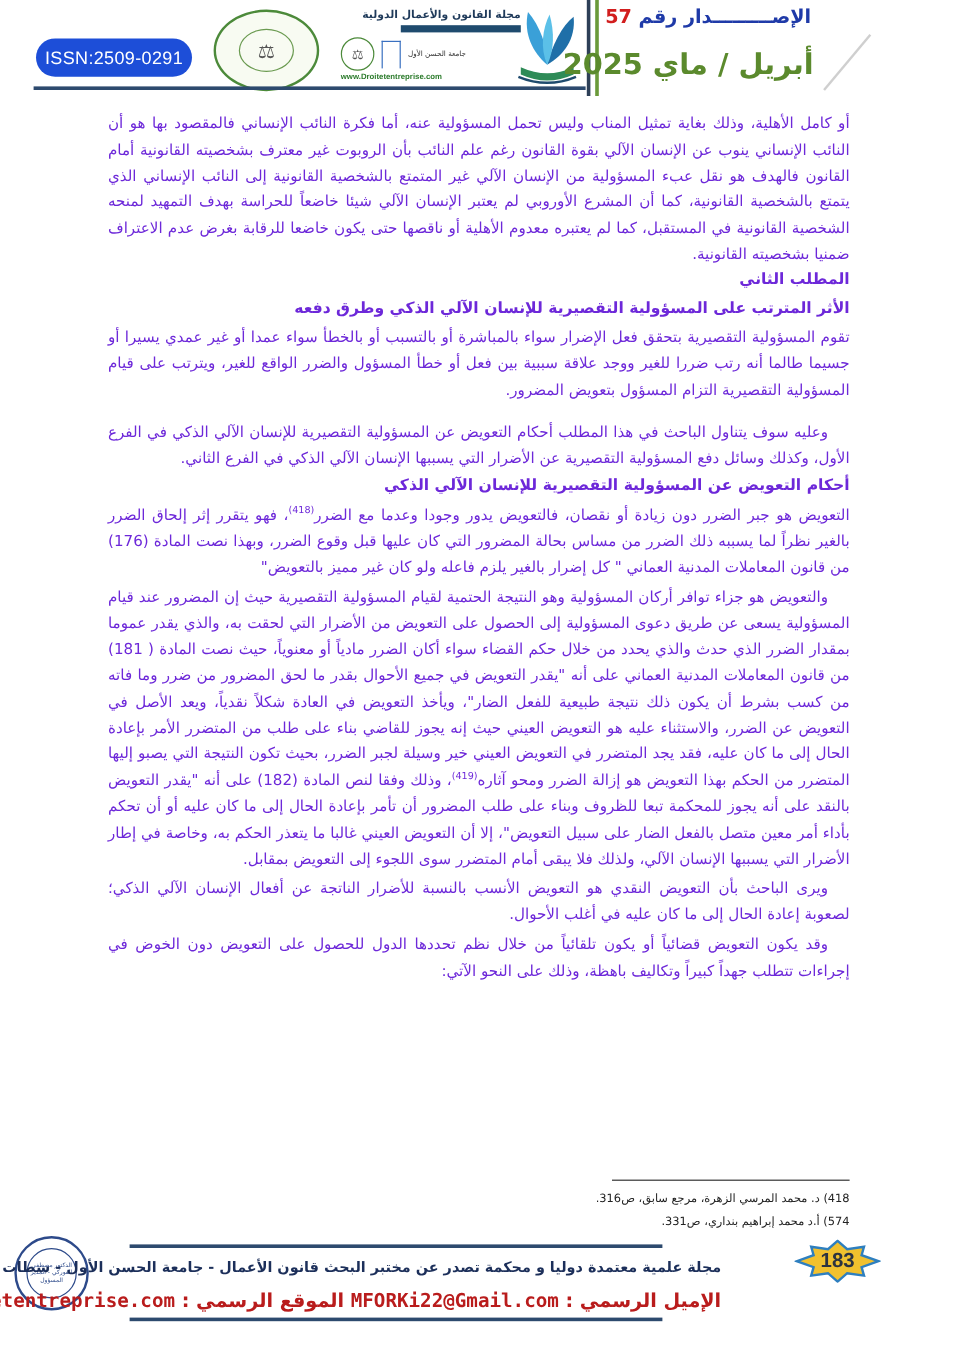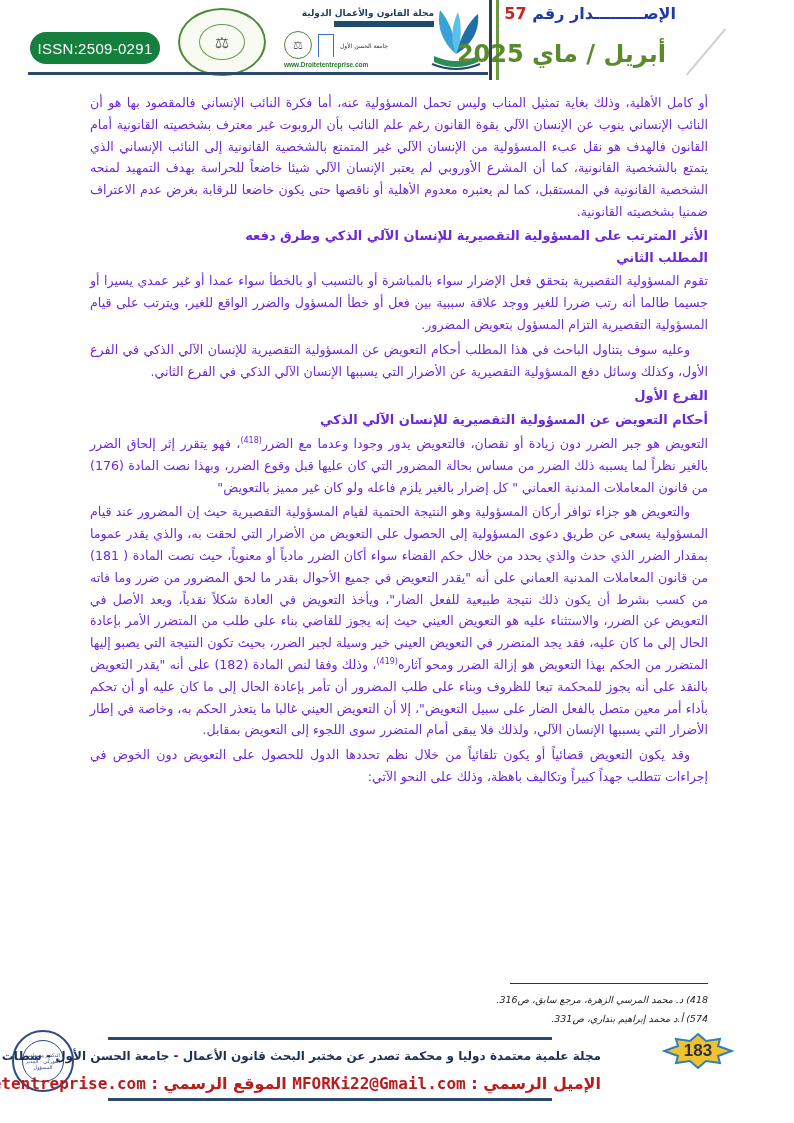--- a/index.html
+++ b/index.html
@@ -2,21 +2,21 @@
 <html><head>
 <meta charset="utf-8">
 <style>
   html, body { margin:0; padding:0; background:#fff; }
   body { width:794px; height:1123px; position:relative; overflow:hidden;
          font-family:"DejaVu Sans", sans-serif; color:#111; }
 
   
   .header { position:absolute; left:0; top:0; width:794px; height:82px; }
   .issn { position:absolute; left:30px; top:32px; width:130px; height:32px;
-          background:#15803d; border-radius:16px; color:#fff; font-size:15px;
+          background:#1d4ed8; border-radius:16px; color:#fff; font-size:15px;
           font-family:"Liberation Sans", sans-serif; display:flex; align-items:center;
           justify-content:center; letter-spacing:0.3px; }
   .seal { position:absolute; left:178px; top:8px; width:84px; height:64px; border-radius:50%;
           border:2px solid #4c8a3a; background:#f8fbf2; display:flex; align-items:center; justify-content:center; }
   .seal .inner { width:44px; height:34px; border-radius:50%; border:1px solid #6a9a50;
           display:flex; align-items:center; justify-content:center; font-size:16px; color:#555; }
   .journal-logo { position:absolute; left:284px; top:8px; width:150px; height:60px; }
   .journal-logo .jtitle { font-size:9px; color:#1f3a5a; direction:rtl; font-weight:bold;
           font-family:"DejaVu Sans", sans-serif; white-space:nowrap; }
   .journal-logo .jband { height:6px; background:#1f4b6e; margin-top:3px; width:100px; margin-left:50px; }
@@ -25,38 +25,38 @@
           align-items:center; justify-content:center; font-size:11px; color:#555; }
   .tower { width:14px; height:22px; border:1.5px solid #3a70c0; border-bottom:none; }
   .univ { font-size:6px; color:#333; direction:rtl; }
   .jurl { font-size:6.5px; color:#2a7a2a; font-weight:bold; margin-top:2px; font-family:"Liberation Sans", sans-serif; }
   .book { position:absolute; left:430px; top:4px; width:52px; height:68px; }
   .vbar1 { position:absolute; left:489px; top:0; width:3px; height:80px; background:#2d3f57; }
   .vbar2 { position:absolute; left:496px; top:0; width:3px; height:80px; background:#6a9a3a; }
   .issue-line { position:absolute; right:118px; top:4px; direction:rtl; font-size:16px; font-weight:bold;
           color:#1f3aa8; white-space:nowrap; font-family:"DejaVu Sans", sans-serif; }
   .issue-line .num { color:#d21e1e; }
-  .date-line { position:absolute; right:128px; top:40px; direction:rtl; font-size:24px; font-weight:bold;
+  .date-line { position:absolute; right:116px; top:40px; direction:rtl; font-size:24px; font-weight:bold;
           color:#5b8a2d; white-space:nowrap; font-family:"DejaVu Sans", sans-serif; }
   .slash-deco { position:absolute; left:705px; top:22px; width:2px; height:60px; background:#cfcfcf;
           transform:rotate(40deg); }
   .header-rule { position:absolute; left:28px; top:72px; width:460px; height:3px; background:#2d4a6e; }
 
   
   .content { position:absolute; left:90px; top:92px; width:618px; direction:rtl; text-align:justify;
           font-family:"DejaVu Sans", sans-serif; font-size:12.6px; line-height:21.8px; color:#6d28d9; }
   .content p { margin:0; }
   .indent { text-indent:18px; }
   .h { font-weight:bold; font-size:13px; }
   sup { font-size:8px; line-height:0; }
 
   
   .fn-rule { position:absolute; left:510px; top:983px; width:198px; height:1px; background:#333; }
   .footnotes { position:absolute; left:300px; top:990px; width:408px; direction:rtl; 
-          font-size:9.5px; line-height:19px; color:#222;font-style:italic; }
+          font-size:9.5px; line-height:19px; color:#222; }
 
   
   .frule-top { position:absolute; left:108px; top:1037px; width:444px; height:3px; background:#2d4a6e; }
   .frule-bot { position:absolute; left:108px; top:1098px; width:444px; height:3px; background:#2d4a6e; }
   .footer-line1 { position:absolute; right:193px; top:1049px; direction:rtl; font-size:12px; font-weight:bold;
           color:#1c2f5a; white-space:nowrap; }
   .footer-line2 { position:absolute; right:193px; top:1074px; direction:rtl; font-size:16px; font-weight:bold;
           color:#b91c1c; white-space:nowrap; }
   .footer-line2 .latin { font-family:"DejaVu Sans Mono", monospace; direction:ltr; unicode-bidi:embed; }
   .page-badge { position:absolute; left:662px; top:1033px; width:72px; height:36px;text-align:center; }
@@ -103,32 +103,32 @@
     <span>الإصـــــــــدار رقم</span>
     <span class="num">57</span>
   </div>
   <div class="date-line">أبريل / ماي 2025</div>
   <div class="slash-deco"></div>
   <div class="header-rule"></div>
 </div>
 
 <div class="content">
   <p>أو كامل الأهلية، وذلك بغاية تمثيل المناب وليس تحمل المسؤولية عنه، أما فكرة النائب الإنساني فالمقصود بها هو أن النائب الإنساني ينوب عن الإنسان الآلي بقوة القانون رغم علم النائب بأن الروبوت غير معترف بشخصيته القانونية أمام القانون فالهدف هو نقل عبء المسؤولية من الإنسان الآلي غير المتمتع بالشخصية القانونية إلى النائب الإنساني الذي يتمتع بالشخصية القانونية، كما أن المشرع الأوروبي لم يعتبر الإنسان الآلي شيئا خاضعاً للحراسة بهدف التمهيد لمنحه الشخصية القانونية في المستقبل، كما لم يعتبره معدوم الأهلية أو ناقصها حتى يكون خاضعا للرقابة بغرض عدم الاعتراف ضمنيا بشخصيته القانونية.</p>
+  <p class="h">المطلب الثاني</p>
   <p class="h" style="margin-top:2px;">الأثر المترتب على المسؤولية التقصيرية للإنسان الآلي الذكي وطرق دفعه</p>
-  <p class="h">المطلب الثاني</p>
   <p style="margin-top:2px;">تقوم المسؤولية التقصيرية بتحقق فعل الإضرار سواء بالمباشرة أو بالتسبب أو بالخطأ سواء عمدا أو غير عمدي يسيرا أو جسيما طالما أنه رتب ضررا للغير ووجد علاقة سببية بين فعل أو خطأ المسؤول والضرر الواقع للغير، ويترتب على قيام المسؤولية التقصيرية التزام المسؤول بتعويض المضرور.</p>
-  <p class="indent" style="margin-top:3px;">وعليه سوف يتناول الباحث في هذا المطلب أحكام التعويض عن المسؤولية التقصيرية للإنسان الآلي الذكي في الفرع الأول، وكذلك وسائل دفع المسؤولية التقصيرية عن الأضرار التي يسببها الإنسان الآلي الذكي في الفرع الثاني.</p>
-  <p class="h" style="margin-top:3px;">الفرع الأول</p>
+  <p class="indent" style="margin-top:13px;">وعليه سوف يتناول الباحث في هذا المطلب أحكام التعويض عن المسؤولية التقصيرية للإنسان الآلي الذكي في الفرع الأول، وكذلك وسائل دفع المسؤولية التقصيرية عن الأضرار التي يسببها الإنسان الآلي الذكي في الفرع الثاني.</p>
   <p class="h" style="margin-top:2px;">أحكام التعويض عن المسؤولية التقصيرية للإنسان الآلي الذكي</p>
   <p style="margin-top:2px;">
     <span>التعويض هو جبر الضرر دون زيادة أو نقصان، فالتعويض يدور وجودا وعدما مع الضرر</span><sup>(418)</sup><span>، فهو يتقرر إثر إلحاق الضرر بالغير نظراً لما يسببه ذلك الضرر من مساس بحالة المضرور التي كان عليها قبل وقوع الضرر، وبهذا نصت المادة (176) من قانون المعاملات المدنية العماني " كل إضرار بالغير يلزم فاعله ولو كان غير مميز بالتعويض"</span>
   </p>
   <p class="indent" style="margin-top:3px;">
     <span>والتعويض هو جزاء توافر أركان المسؤولية وهو النتيجة الحتمية لقيام المسؤولية التقصيرية حيث إن المضرور عند قيام المسؤولية يسعى عن طريق دعوى المسؤولية إلى الحصول على التعويض من الأضرار التي لحقت به، والذي يقدر عموما بمقدار الضرر الذي حدث والذي يحدد من خلال حكم القضاء سواء أكان الضرر مادياً أو معنوياً، حيث نصت المادة ( 181) من قانون المعاملات المدنية العماني على أنه "يقدر التعويض في جميع الأحوال بقدر ما لحق المضرور من ضرر وما فاته من كسب بشرط أن يكون ذلك نتيجة طبيعية للفعل الضار"، ويأخذ التعويض في العادة شكلاً نقدياً، ويعد الأصل في التعويض عن الضرر، والاستثناء عليه هو التعويض العيني حيث إنه يجوز للقاضي بناء على طلب من المتضرر الأمر بإعادة الحال إلى ما كان عليه، فقد يجد المتضرر في التعويض العيني خير وسيلة لجبر الضرر، بحيث تكون النتيجة التي يصبو إليها المتضرر من الحكم بهذا التعويض هو إزالة الضرر ومحو آثاره</span><sup>(419)</sup><span>، وذلك وفقا لنص المادة (182) على أنه "يقدر التعويض بالنقد على أنه يجوز للمحكمة تبعا للظروف وبناء على طلب المضرور أن تأمر بإعادة الحال إلى ما كان عليه أو أن تحكم بأداء أمر معين متصل بالفعل الضار على سبيل التعويض"، إلا أن التعويض العيني غالبا ما يتعذر الحكم به، وخاصة في إطار الأضرار التي يسببها الإنسان الآلي، ولذلك فلا يبقى أمام المتضرر سوى اللجوء إلى التعويض بمقابل.</span>
   </p>
+  <p class="indent" style="margin-top:3px;">ويرى الباحث بأن التعويض النقدي هو التعويض الأنسب بالنسبة للأضرار الناتجة عن أفعال الإنسان الآلي الذكي؛ لصعوبة إعادة الحال إلى ما كان عليه في أغلب الأحوال.</p>
   <p class="indent" style="margin-top:3px;">وقد يكون التعويض قضائياً أو يكون تلقائياً من خلال نظم تحددها الدول للحصول على التعويض دون الخوض في إجراءات تتطلب جهداً كبيراً وتكاليف باهظة، وذلك على النحو الآتي:</p>
 </div>
 
 <div class="fn-rule"></div>
 <div class="footnotes">
   <div>418) د. محمد المرسي الزهرة، مرجع سابق، ص316.</div>
   <div>574) أ.د محمد إبراهيم بنداري، ص331.</div>
 </div>
 
 <div class="stamp">

